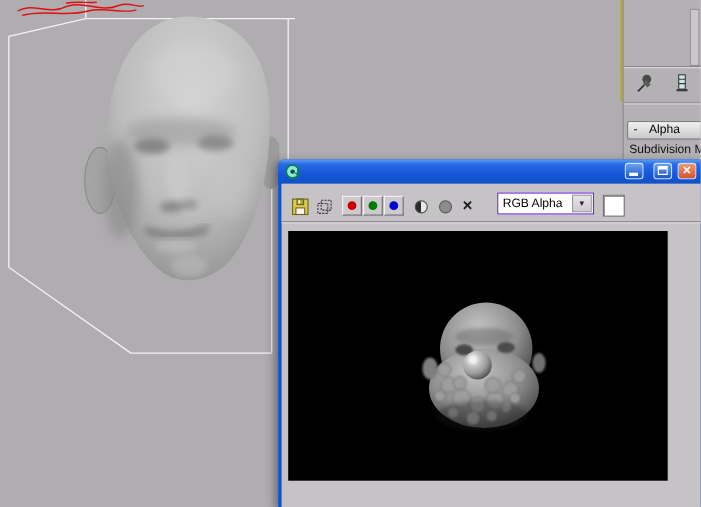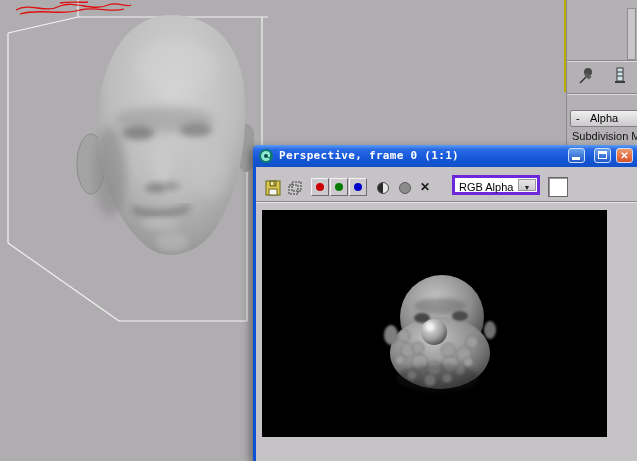--- a/index.html
+++ b/index.html
@@ -52,21 +52,21 @@
     border-top:1px solid #f2f2f2;border-left:1px solid #f2f2f2;border-right:1px solid #6f6c6f;border-bottom:1px solid #6f6c6f;box-sizing:border-box;}
   .chan-btn .dot{position:absolute;left:4px;top:4px;width:8px;height:8px;border-radius:50%;}
   .b-red{left:55px}.b-green{left:74px}.b-blue{left:93px}
   .dot.red{background:#cc0000}.dot.green{background:#007a00}.dot.blue{background:#0000cc}
   .flat-btn{position:absolute;top:12px;width:16px;height:16px;}
   .b-alpha{left:118px}.b-mono{left:140px}.b-clear{left:161px;font-size:12px;font-weight:bold;color:#1a1a1a;text-align:center;line-height:16px;}
   .half-circle{position:absolute;left:3px;top:3px;width:10px;height:10px;border-radius:50%;
     background:linear-gradient(90deg,#2a2a2a 50%,#e8e8e8 50%);border:1px solid #4a4a4a;}
   .gray-circle{position:absolute;left:3px;top:3px;width:10px;height:10px;border-radius:50%;background:#8c8c8c;border:1px solid #5a5a5a;}
   .combo{position:absolute;left:196px;top:8px;width:88px;height:20px;background:#fff;
-    border:3px solid #6d28d9;box-sizing:border-box;font-size:11px;color:#000;}
+    border:1px solid #6d28d9;box-sizing:border-box;font-size:11px;color:#000;}
   .combo .val{position:absolute;left:4px;top:3px;white-space:nowrap;}
   .combo .arrow{position:absolute;right:1px;top:1px;bottom:1px;width:16px;background:linear-gradient(#e9e6e9,#cdcacd);
     border:1px solid #9a979a;font-size:7px;color:#222;text-align:center;line-height:16px;}
   .swatch{position:absolute;left:292px;top:10px;width:18px;height:18px;background:#ffffff;
     border:1px solid #6a676a;box-shadow:inset 1px 1px 0 #9a979a;}
   .canvas{position:absolute;left:6px;top:43px;width:345px;height:227px;background:#000;}
 
   svg{display:block;}
 </style>
 </head>
@@ -159,21 +159,20 @@
 
   <div class="rfw">
     <div class="titlebar">
       <span class="wicon">
         <svg width="16" height="16" viewBox="0 0 16 16">
           <circle cx="8" cy="8" r="7" fill="#0d7a6e"></circle>
           <path d="M12,5 A5,5 0 1 0 12,11 L9,9 L12,9 Z" fill="#8fe8d0"></path>
           <circle cx="8" cy="8" r="2" fill="#0a4f48"></circle>
         </svg>
       </span>
-      <span class="wtitle">Perspective, frame 0 (1:1)</span>
       <span class="wbtn min">
           <span class="glyph-min"></span>
         </span>
       <span class="wbtn max">
           <span class="glyph-max"></span>
         </span>
       <span class="wbtn close">✕</span>
     </div>
 
     <div class="rfw-body">

